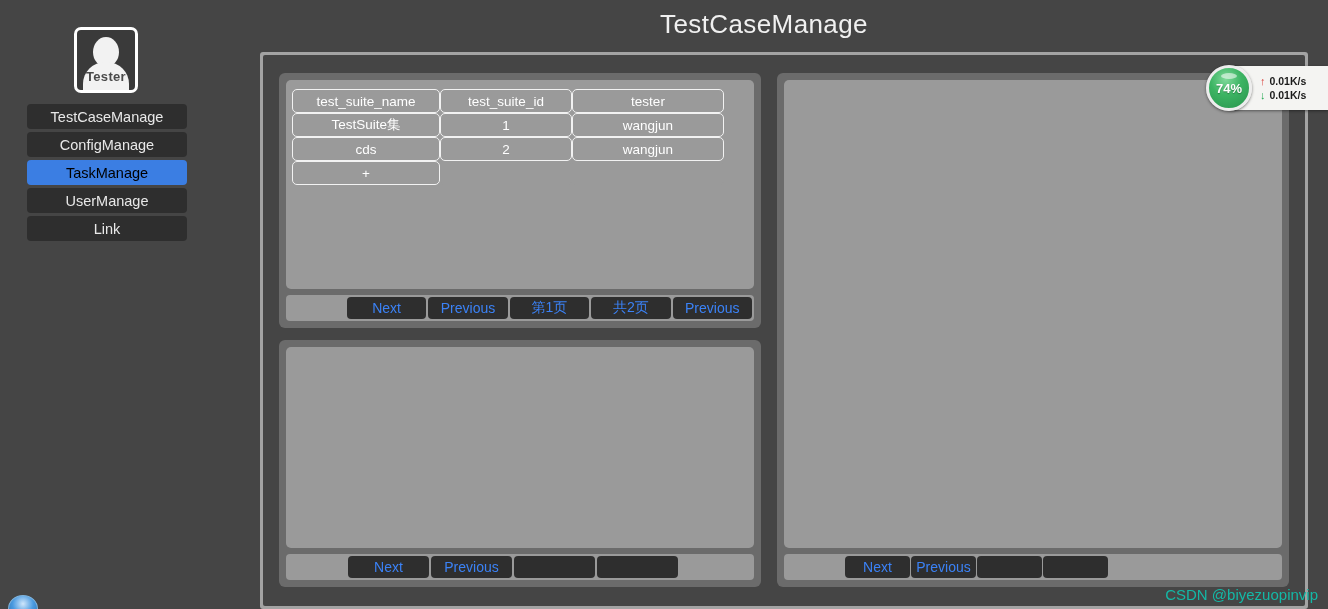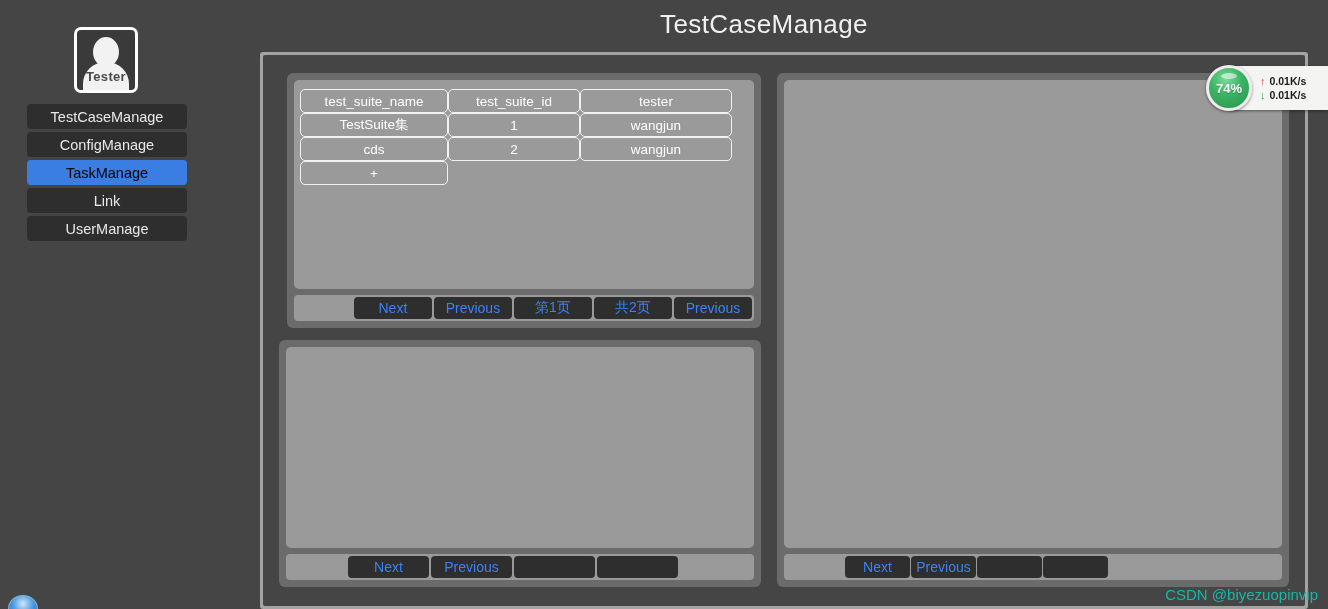--- a/index.html
+++ b/index.html
@@ -139,21 +139,21 @@
     display: flex;
     flex-direction: column;
   }
   .panel-body {
     flex: 1;
     background: #9a9a9a;
     border-radius: 5px;
     position: relative;
     overflow: hidden;
   }
-  .panel-top { height: 255px; margin-left: 8px; }
+  .panel-top { height: 255px; }
   .panel-bottom { height: 247px; }
   .panel-right { height: 514px; }
 
   
   .tbl {
     position: absolute;
     left: 6px; top: 9px;
     right: 8px;
     border-collapse: separate;
     border-spacing: 0;
@@ -284,24 +284,24 @@
       <div class="nav-item">
         <span>TestCaseManage</span>
       </div>
       <div class="nav-item">
         <span>ConfigManage</span>
       </div>
       <div class="nav-item active">
         <span>TaskManage</span>
       </div>
       <div class="nav-item">
+        <span>UserManage</span>
+      </div>
+      <div class="nav-item">
         <span>Link</span>
-      </div>
-      <div class="nav-item">
-        <span>UserManage</span>
       </div>
     </div>
 
     <div class="corner-orb"></div>
     <div class="sidebar-divider"></div>
   </div>
 
   <div class="main">
 
     <div class="titlebar">

